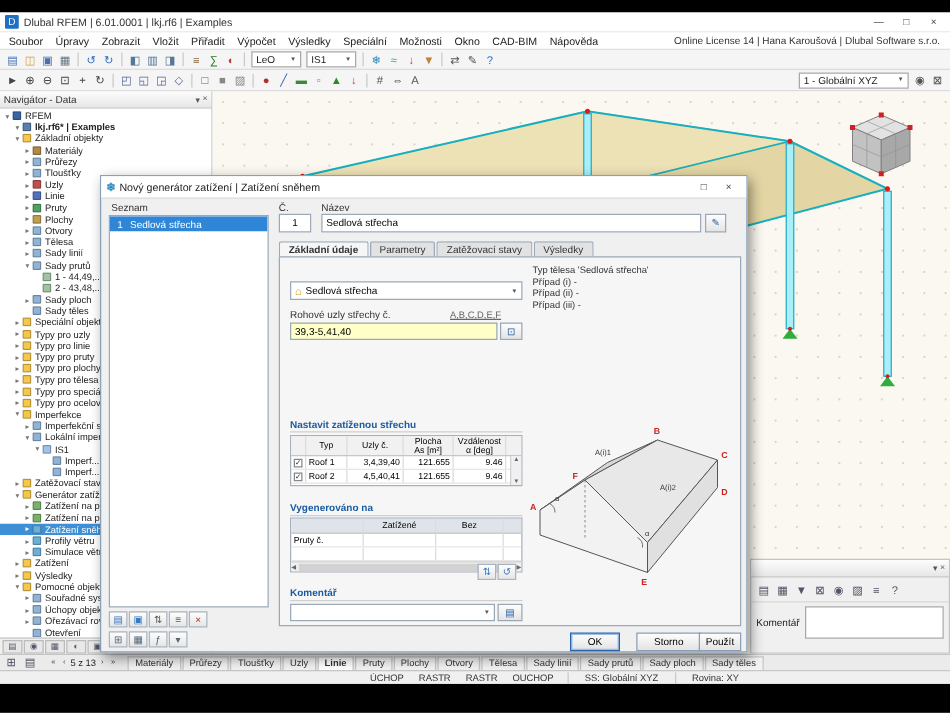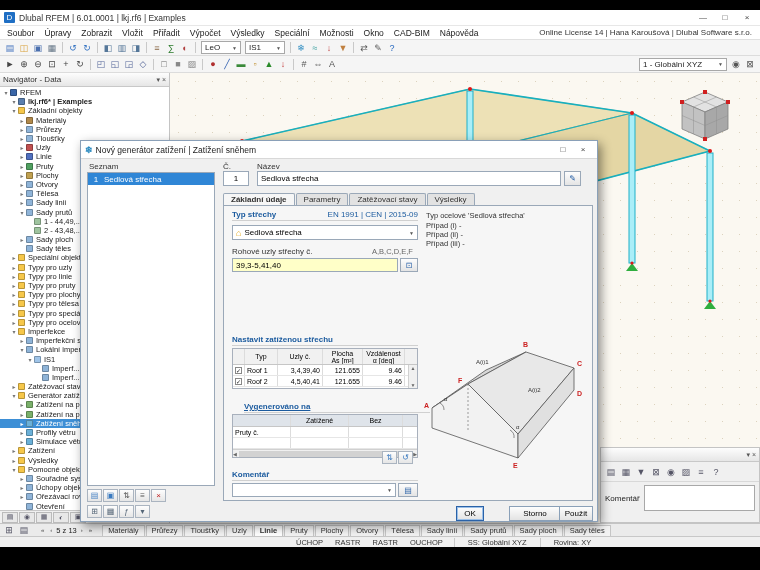--- a/index.html
+++ b/index.html
@@ -630,31 +630,27 @@
 
     <div class="dtabs" id="dtabs">
         <span class="dtab active">Základní údaje</span>
         <span class="dtab">Parametry</span>
         <span class="dtab">Zatěžovací stavy</span>
         <span class="dtab">Výsledky</span>
       </div>
 
     <div class="dframe">
 
-      <div class="sec-head" style="left:8px;top:4px;width:186px;">
-        <span>Typ střechy</span>
-        <span class="code">EN 1991 | CEN | 2015-09</span>
-      </div>
       <div class="combo" style="left:8px;top:19px;width:186px;height:15px;">
         <span class="roof-glyph">⌂</span>
         <span>Sedlová střecha</span>
         <span class="arr">▼</span>
       </div>
       <span class="lbl" style="left:8px;top:41px;">Rohové uzly střechy č.</span>
-      <span class="hint" style="left:148px;top:41px;">A,B,C,D,E,F</span>
+      <span class="hint" style="left:136px;top:41px;text-decoration:underline;">A,B,C,D,E,F</span>
       <span class="field" style="left:8px;top:52px;width:166px;height:14px;background:#ffffc8;">39,3-5,41,40</span>
       <span class="sbtn" style="left:176px;top:52px;width:18px;height:14px;">⊡</span>
 
       <div class="sec-head" style="left:8px;top:129px;width:186px;">
         <span>Nastavit zatíženou střechu</span>
       </div>
       <div class="tbl" id="roofTable" style="left:8px;top:142px;width:186px;height:41px;">
           <div class="hrow" style="height: 16px;">
             <div class="cell hcell" style="width: 12px;">
               <div></div>
@@ -694,21 +690,21 @@
             <div class="cell num" style="width: 45px;">4,5,40,41</div>
             <div class="cell num" style="width: 40px;">121.655</div>
             <div class="cell num" style="width: 42px;">9.46</div>
           </div>
           <div class="vscroll">
             <span>▲</span>
             <span>▼</span>
           </div>
         </div>
 
-      <div class="sec-head" style="left:20px;top:196px;width:186px;text-decoration:underline;">
+      <div class="sec-head" style="left:8px;top:196px;width:186px;">
         <span>Vygenerováno na</span>
       </div>
       <div class="tbl" id="genTable" style="left:8px;top:208px;width:186px;">
           <div class="hrow" style="height: 12px; background: rgb(223, 228, 234);">
             <div class="cell" style="width: 58px; justify-content: center;"></div>
             <div class="cell" style="width: 58px; justify-content: center;">Zatížené</div>
             <div class="cell" style="width: 54px; justify-content: center;">Bez</div>
           </div>
           <div class="drow">
             <div class="cell" style="width: 58px;">Pruty č.</div>
@@ -734,21 +730,21 @@
 
       <div class="sec-head" style="left:8px;top:264px;width:186px;">
         <span>Komentář</span>
       </div>
       <div class="combo" style="left:8px;top:277px;width:164px;height:14px;">
         <span></span>
         <span class="arr">▼</span>
       </div>
       <span class="sbtn" style="left:174px;top:277px;width:20px;height:14px;position:absolute;">▤</span>
 
-      <span class="info-line" style="left:202px;top:5px;">Typ ocelové 'Sedlová střecha'</span>
+      <span class="info-line" style="left:202px;top:5px;">Typ tělesa 'Sedlová střecha'</span>
       <span class="info-line" style="left:202px;top:15px;">Případ (i) -</span>
       <span class="info-line" style="left:202px;top:24px;">Případ (ii) -</span>
       <span class="info-line" style="left:202px;top:33px;">Případ (iii) -</span>
 
       <svg id="sketchSvg" width="164" height="150" viewBox="0 0 164 150" style="position:absolute;left:200px;top:128px;">
         <polygon points="8,74 44,50 102,18 62,36" fill="#d8d8d8" stroke="#555" stroke-width="0.8"></polygon>
         <polygon points="44,50 94,100 150,34 102,18" fill="#e8e8e8" stroke="#555" stroke-width="0.8"></polygon>
         <polygon points="8,74 44,50 94,100 94,124 8,94" fill="#f2f2f2" stroke="#555" stroke-width="0.8"></polygon>
         <polygon points="94,100 150,34 150,56 94,124" fill="#e0e0e0" stroke="#555" stroke-width="0.8"></polygon>
         <line x1="44" y1="50" x2="44" y2="96" stroke="#777" stroke-width="0.7" stroke-dasharray="2,2"></line>
@@ -771,18 +767,18 @@
       </svg>
     </div>
 
     <div class="dlg-bottom">
       <div class="minitools" id="dlgTools" style="left:6px;top:1px;">
           <span class="mbtn" style="color: rgb(85, 102, 119);">⊞</span>
           <span class="mbtn" style="color: rgb(85, 102, 119);">▦</span>
           <span class="mbtn" style="color: rgb(85, 102, 119);">ƒ</span>
           <span class="mbtn" style="color: rgb(85, 102, 119);">▾</span>
         </div>
-      <span class="btn default" style="left:375px;width:28px;">OK</span>
+      <span class="btn default" style="left:375px;width:40px;">OK</span>
       <span class="btn" style="left:428px;width:52px;">Storno</span>
       <span class="btn" style="left:478px;width:34px;">Použít</span>
     </div>
   </div>
 </div>
 
 </body></html>

